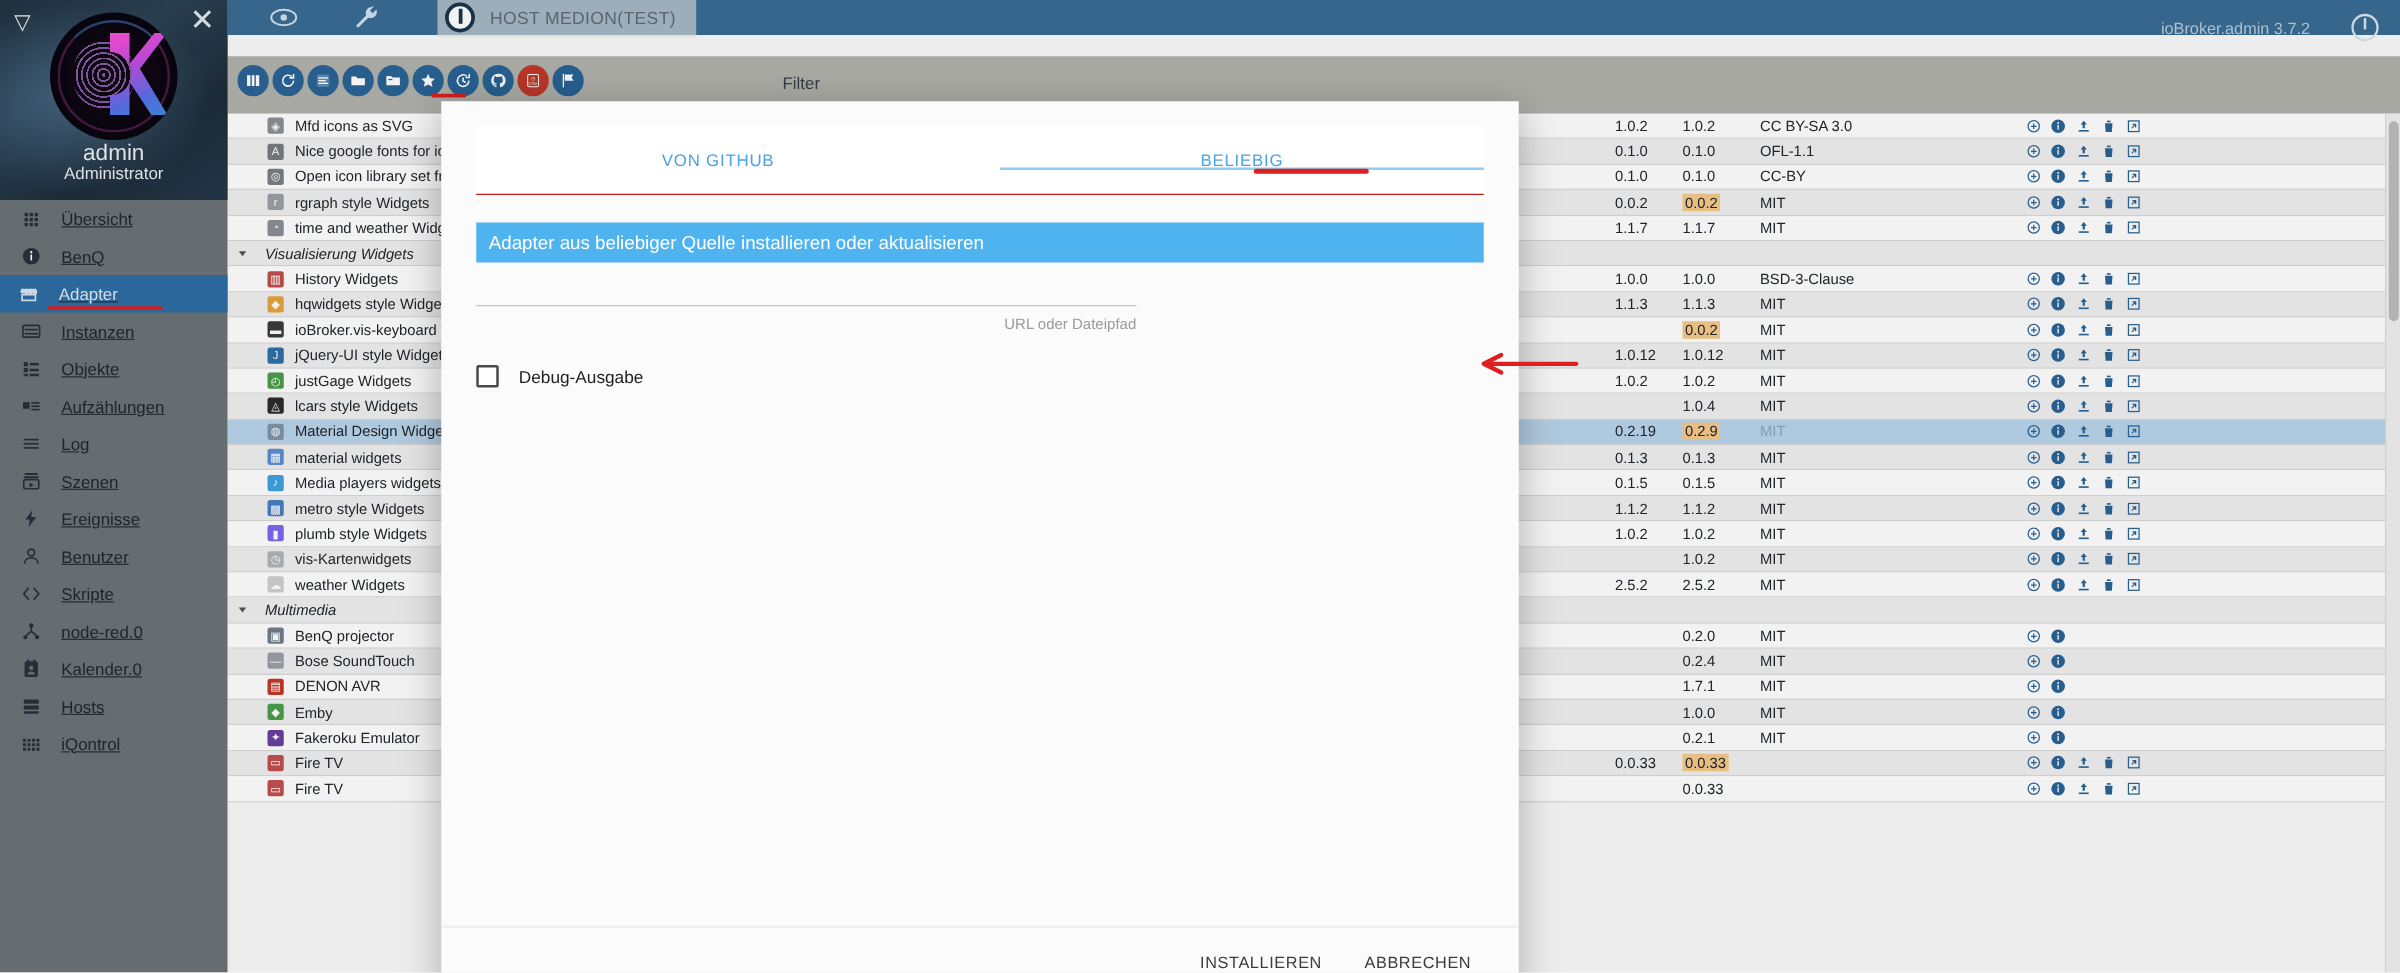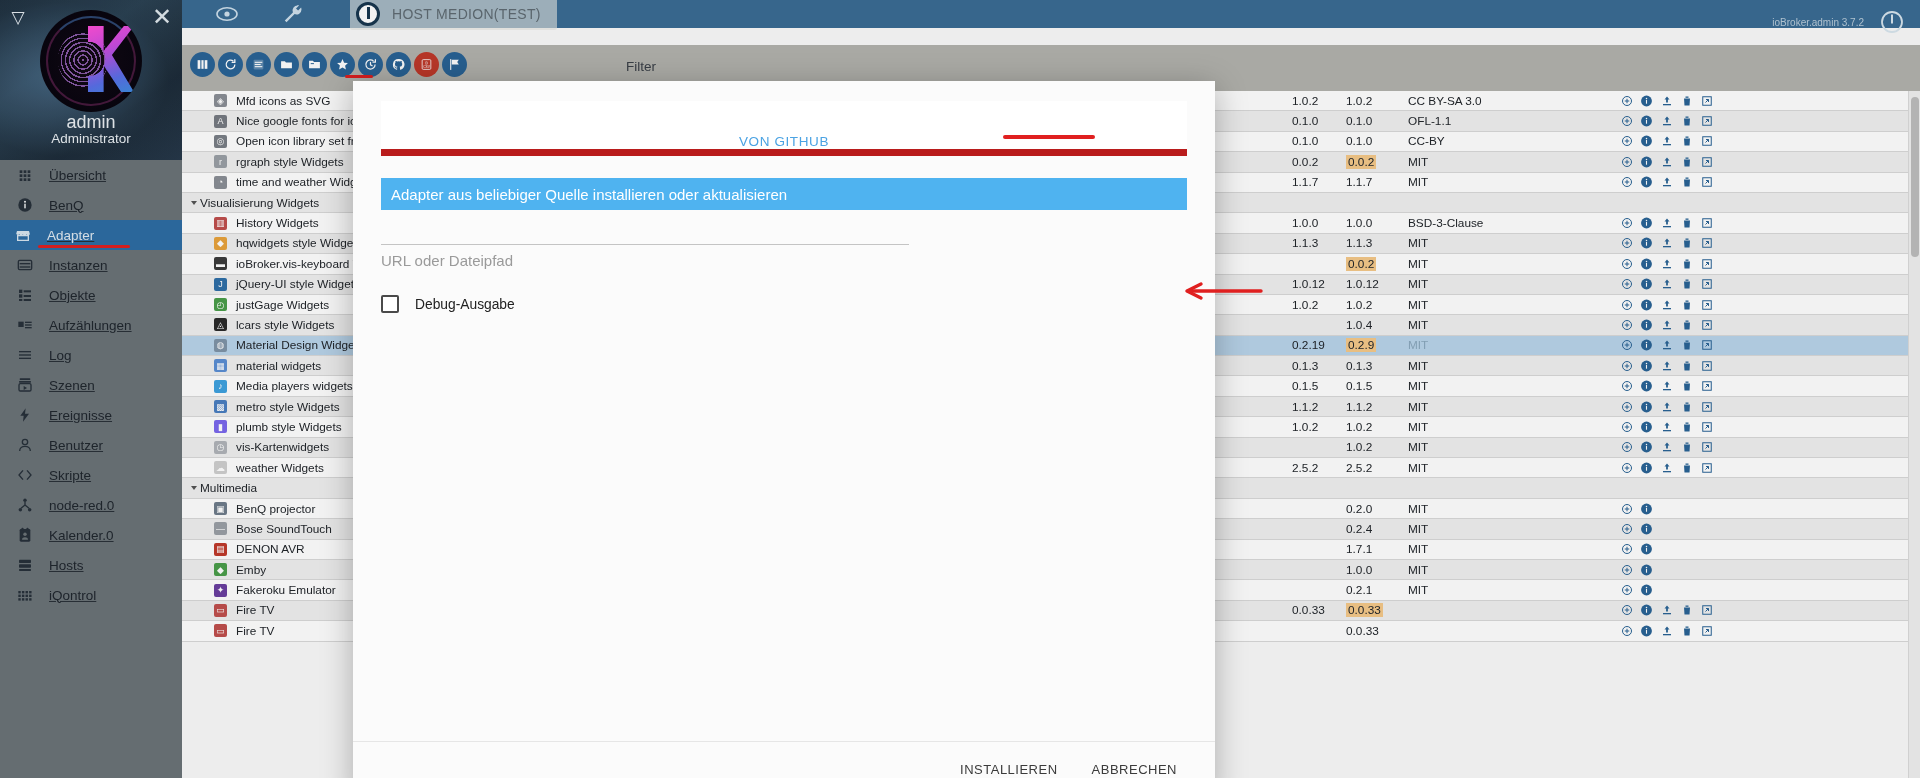--- a/index.html
+++ b/index.html
@@ -99,21 +99,21 @@
   .host-chip .logo {
     width:24px; height:24px; border-radius:50%;
     border:3px solid #18364f; margin-right:12px; position:relative; background:#fff;
   }
   .host-chip .logo:after{
     content:""; position:absolute; left:50%; top:2px; margin-left:-1.5px;
     width:3px; height:12px; background:#18364f;
   }
   .host-chip .txt { color:#5f6b73; font-size:14px; letter-spacing:.3px; }
   .tb-right { position:absolute; right:14px; top:0; height:45px; display:flex; align-items:center; }
-  .tb-version { color:#b9ccda; font-size:10px; margin-right:16px;text-align:right; }
+  .tb-version { color:#b9ccda; font-size:13px; margin-right:32px;text-align:right; }
   .tb-power { width:26px; height:26px; color:#d9e6ef; }
 
   
   .toolrow {
     position:absolute; left:0; top:45px; right:0; height:46px;
     background:#b3b3ad;
   }
   .round-btns { position:absolute; left:8px; top:7px; display:flex; gap:3px; }
   .rb {
     width:25px; height:25px; border-radius:50%; background:#2a6496;
@@ -137,21 +137,21 @@
   .ad-row.sel { background:#b9d4ea; }
   .ad-name { display:flex; align-items:center; padding-left:32px; white-space:nowrap; }
   .ad-ico {
     width:13px; height:13px; margin-right:9px; flex:0 0 13px; border-radius:2px;
     display:flex;align-items:center;justify-content:center;font-size:9px;color:#fff;
   }
   .ad-caret { position:absolute; left:10px; top:6px; width:0; height:0;
     border-left:4px solid #555; border-top:3.5px solid transparent; border-bottom:3.5px solid transparent; }
   .ad-caret.open { border-left:3.5px solid transparent; border-right:3.5px solid transparent;
     border-top:4px solid #555; top:8px; left:9px; }
-  .group .ad-name { padding-left:18px; }
+  .group .ad-name { padding-left:30px;font-style:italic; }
 
   
   .rightcols { position:absolute; left:1032px; top:91px; right:0; bottom:0; }
   .rc-row {
     display:flex; align-items:center; height:20.4px; border-bottom:1px solid #dadada;
     background:#fff; font-size:11.8px; color:#22262b;
   }
   .rc-row.alt { background:#f0f0f0; }
   .rc-row.sel { background:#b9d4ea; }
   .c-inst { width:78px; text-align:left; padding-left:4px; }
@@ -171,42 +171,42 @@
   .scrollbar-thumb { position:absolute; top:6px; left:2px; width:8px; height:160px; background:#bdbdbd; border-radius:4px; }
 
   
   .scrim { position:absolute; left:0; top:0; width:1920px; height:778px; background:rgba(0,0,0,.05); z-index:40; }
   .modal {
     position:absolute; left:353px; top:81px; width:862px; height:716px;
     background:#fbfbfb; z-index:50; box-shadow:0 6px 30px rgba(0,0,0,.28);
     display:flex; flex-direction:column;
   }
   .tabs {
-    height:55px; background:#fff; display:flex; align-items:flex-end;
-    position:relative; border-bottom:7px solid #b91c1c; margin:20px 28px 0 28px;gap:32px;
+    height:55px; background:#fff; display:flex; align-items:center;
+    position:relative; border-bottom:1px solid #b91c1c; margin:20px 28px 0 28px;gap:32px;
   }
   .tab {
     flex:1; display:flex; align-items:center; justify-content:center;
     font-size:13.5px; color:#4ba3e3; letter-spacing:.6px; cursor:pointer; position:relative;
   }
   .tab.active:after {
     content:""; position:absolute; left:0; right:0; bottom:0; height:2px; background:#90cdf4;
   }
   .tab-underline {
     position:absolute; left:650px; top:54px; width:92px; height:4px;
     background:#e02020; border-radius:2px; z-index:60;
   }
   .banner {
     margin:22px 28px 0 28px; height:32px; background:#4fb3f0; color:#fff;
     display:flex; align-items:center; padding-left:10px; font-size:15px;
   }
   .field-wrap { margin:34px 28px 0 28px; width:528px; }
   .field-value { font-size:13.8px; color:#222; padding-bottom:8px; }
   .field-line { height:1px; background:#c4c4c4; }
-  .field-hint { font-size:15px; color:#9a9a9a; margin-top:7px; }
+  .field-hint { font-size:12px; color:#9a9a9a; margin-top:7px;text-align:right; }
   .arrow-annot { position:absolute; left:790px; top:200px; width:122px; height:22px; z-index:60; }
   .checkbox-row { margin:26px 28px 0 28px; display:flex; align-items:center; }
   .cb {
     width:18px; height:18px; border:2px solid #4a4a4a; border-radius:2px;
     margin-right:16px; background:#fff; cursor:pointer;
   }
   .cb-label { font-size:13.8px; color:#222; }
   .modal-spacer { flex:1; }
   .modal-actions {
     height:56px; border-top:1px solid #e6e6e6; display:flex; align-items:center;
@@ -1596,20 +1596,23 @@
     </div>
   </div>
 
   <div class="scrim"></div>
   <div class="modal">
 
     <div class="tabs" id="tabs">
         <div class="tab">
           <span>VON GITHUB</span>
         </div>
+        <div class="tab active">
+          <span>BELIEBIG</span>
+        </div>
       </div>
     <div class="tab-underline"></div>
 
     <div class="banner">Adapter aus beliebiger Quelle installieren oder aktualisieren</div>
 
     <div class="field-wrap">
       <div class="field-line"></div>
       <div class="field-hint">URL oder Dateipfad</div>
     </div>
 

